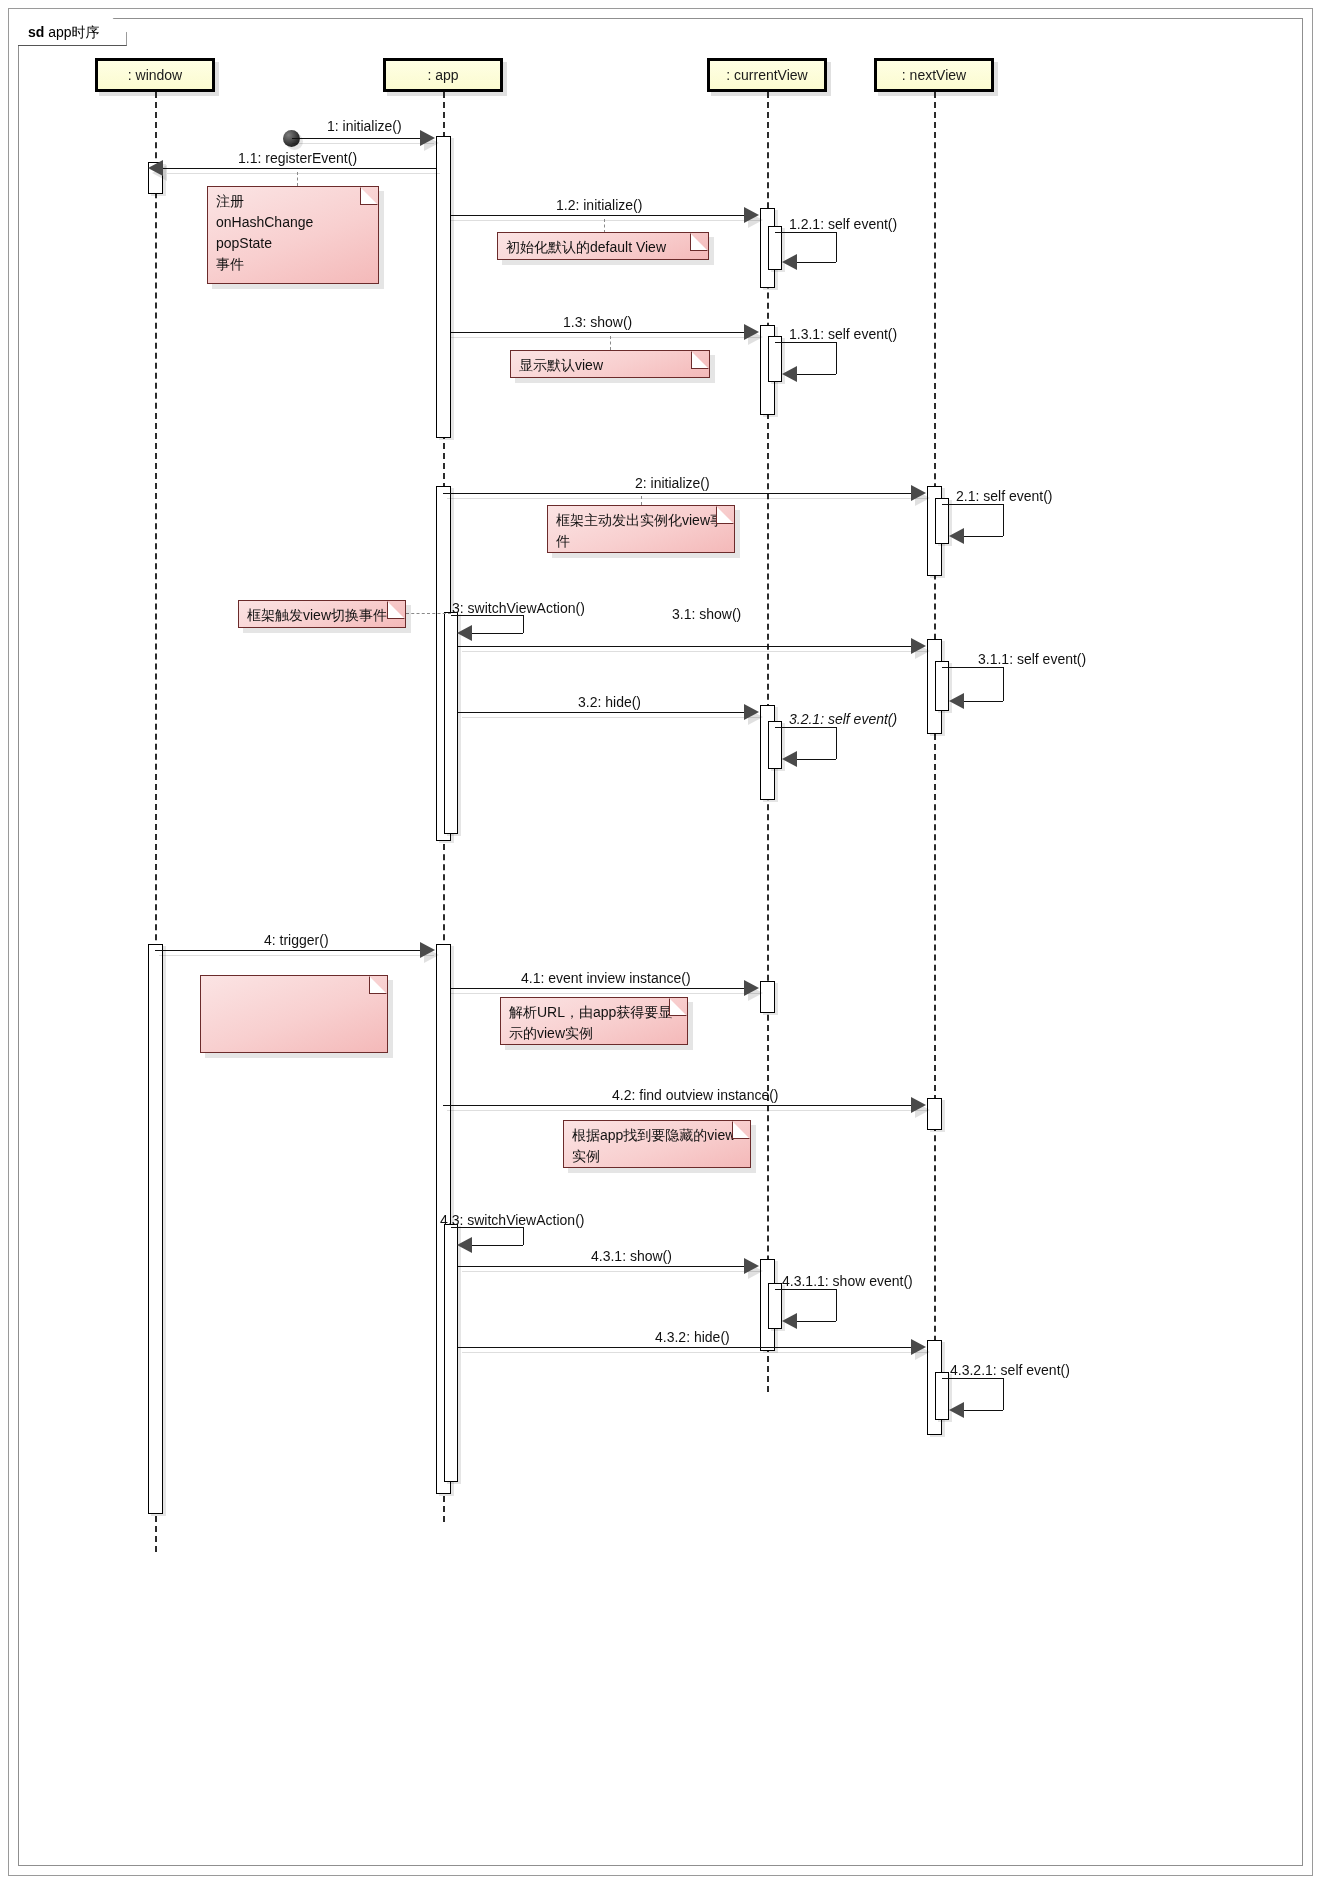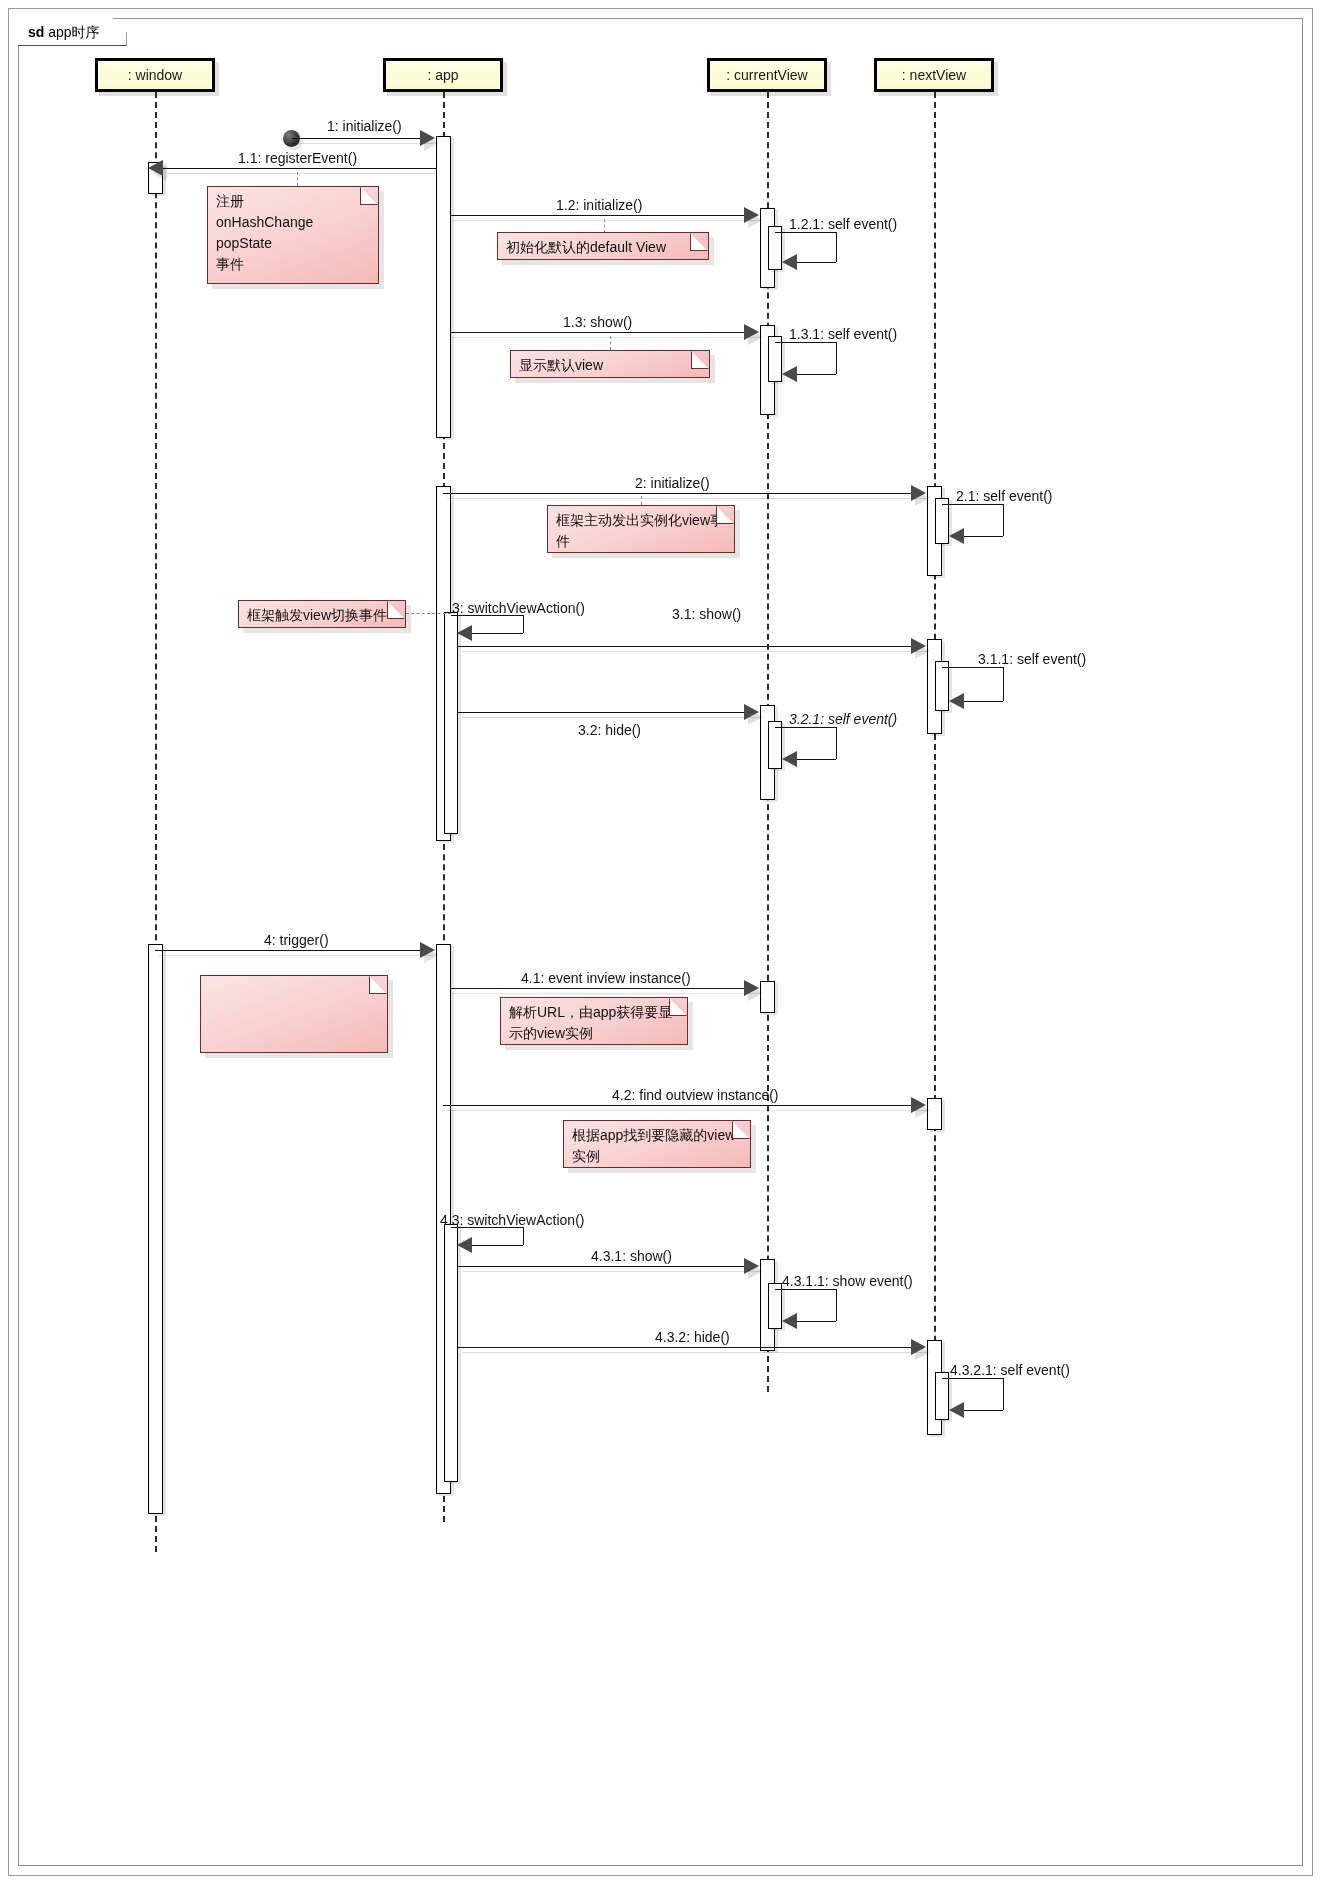--- a/index.html
+++ b/index.html
@@ -213,21 +213,21 @@
   <div class="selfh" style="left:942px;top:667px;width:61px;"></div>
   <div class="selfv" style="left:1003px;top:667px;height:34px;"></div>
   <div class="selfh" style="left:962px;top:701px;width:41px;"></div>
   <div class="ah l" style="left:949px;top:693px;"></div>
   <div class="mlabel" style="left:978px;top:651px;">3.1.1: self event()</div>
 
   <div class="msg" style="left:458px;top:712px;width:299px;"></div>
   <div class="msg sh" style="left:462px;top:717px;width:299px;"></div>
   <div class="ah rs" style="left:748px;top:709px;"></div>
   <div class="ah r" style="left:744px;top:704px;"></div>
-  <div class="mlabel" style="left:578px;top:694px;margin-top:28px;">3.2: hide()</div>
+  <div class="mlabel" style="left:578px;top:694px;">3.2: hide()</div>
 
   <div class="selfh" style="left:775px;top:727px;width:61px;"></div>
   <div class="selfv" style="left:836px;top:727px;height:32px;"></div>
   <div class="selfh" style="left:795px;top:759px;width:41px;"></div>
   <div class="ah l" style="left:782px;top:751px;"></div>
   <div class="mlabel" style="left:789px;top:711px;font-style:italic;">3.2.1: self event()</div>
 
   <div class="msg" style="left:155px;top:950px;width:275px;"></div>
   <div class="msg sh" style="left:159px;top:955px;width:275px;"></div>
   <div class="ah rs" style="left:424px;top:947px;"></div>

